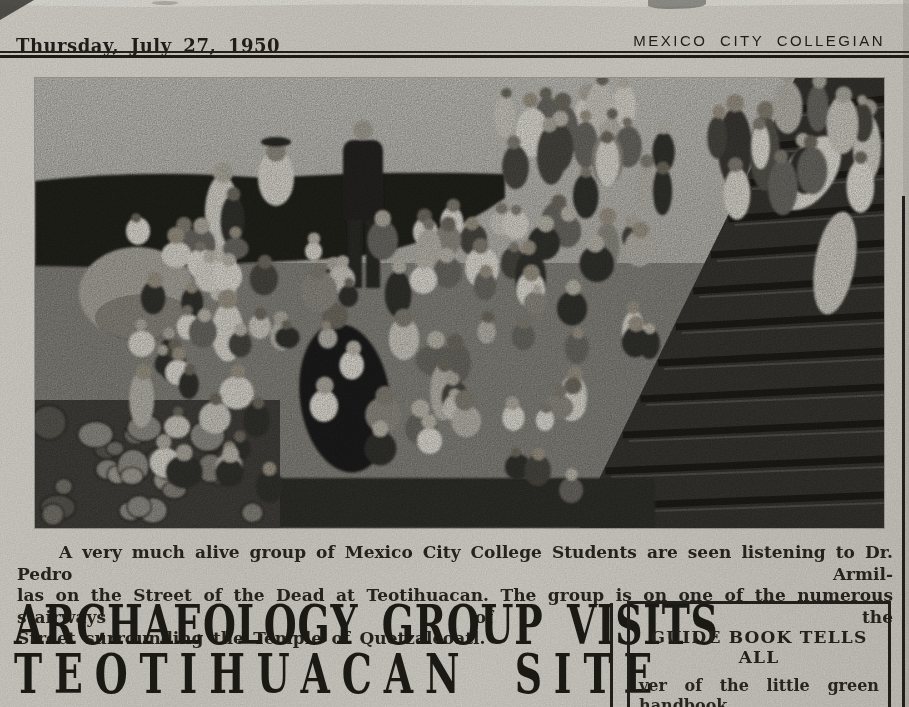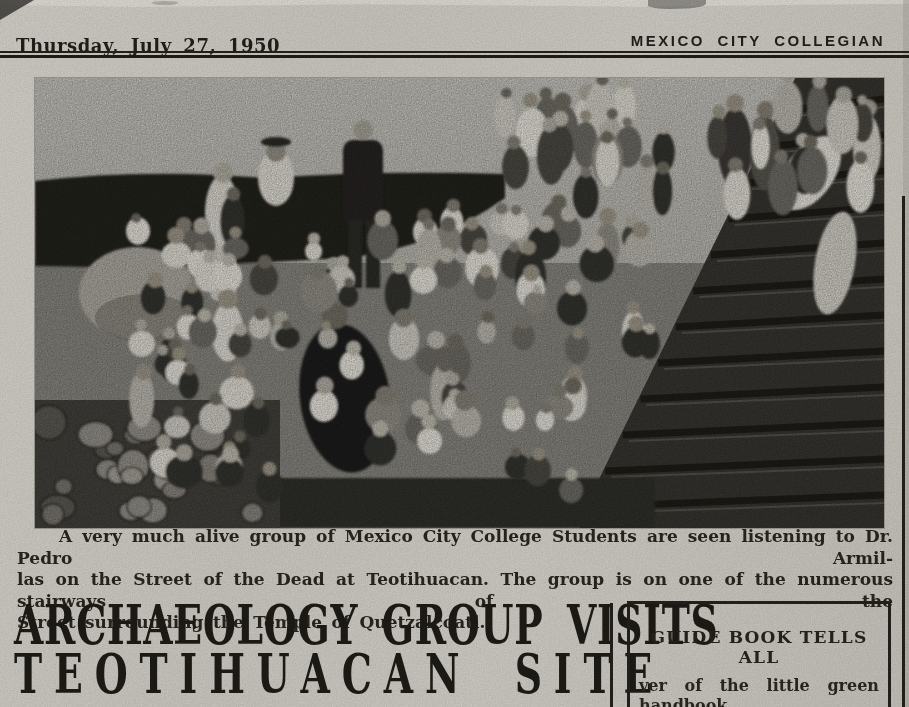--- a/index.html
+++ b/index.html
@@ -13,28 +13,28 @@
     clip-path:polygon(0 0,100% 0,100% 55%,70% 95%,40% 60%,15% 100%,0 70%);}
   .corner-wedge{position:absolute;left:0;top:0;width:34px;height:20px;background:#3b3935;opacity:.85;
     clip-path:polygon(0 0,100% 0,0 100%);}
   .top-blot{position:absolute;left:648px;top:0;width:58px;height:9px;background:#4a4843;opacity:.5;
     border-radius:0 0 60% 40%;}
   .top-speck{position:absolute;left:152px;top:1px;width:26px;height:4px;background:#6b6862;opacity:.35;border-radius:50%;}
   .right-shade{position:absolute;right:0;top:0;width:6px;height:100%;background:#a9a69f;opacity:.55;}
   
   .date{position:absolute;left:16px;top:29px;font-size:18px;font-weight:bold;letter-spacing:.5px;word-spacing:5px;color:#211f1b;margin-top:6px;}
   .masthead{position:absolute;right:24px;top:32px;font-family:"Liberation Sans","DejaVu Sans",sans-serif;
-    font-size:15px;font-weight:bold;letter-spacing:2.5px;word-spacing:6px;color:#211f1b;}
+    font-size:15px;font-weight:normal;letter-spacing:2.5px;word-spacing:6px;color:#211f1b;}
   .rule1{position:absolute;left:0;top:51px;width:100%;height:2px;background:#242219;}
   .rule2{position:absolute;left:0;top:55px;width:100%;height:3px;background:#1f1d18;}
   
   .photo{position:absolute;left:35px;top:78px;width:849px;height:450px;background:#8e8b85;box-shadow:0 0 0 1px #9a978f;}
   .photo svg{display:block;}
   
-  .caption{position:absolute;left:17px;top:526px;width:876px;font-size:17px;line-height:21.5px;
+  .caption{position:absolute;left:17px;top:542px;width:876px;font-size:17px;line-height:21.5px;
     font-weight:bold;word-spacing:3.5px;color:#28251f;}
   .cap-line{text-align:justify;text-align-last:justify;}
   .cap-line.first{text-indent:42px;}
   .cap-line.last{text-align:left;text-align-last:left;}
   
   .headline{position:absolute;left:14px;top:597px;width:600px;color:#1d1b16;}
   .hl{position:absolute;left:0;white-space:nowrap;font-weight:bold;font-size:54px;line-height:54px;
     transform:scaleX(.70);transform-origin:left top;}
   .hl.l1{top:1px;letter-spacing:1px;word-spacing:14px;}
   .hl.l2{top:50px;letter-spacing:17px;word-spacing:26px;}

